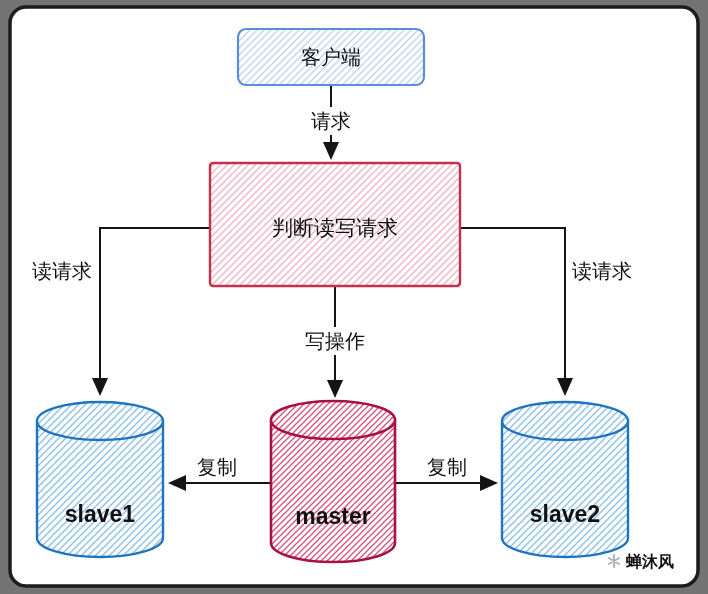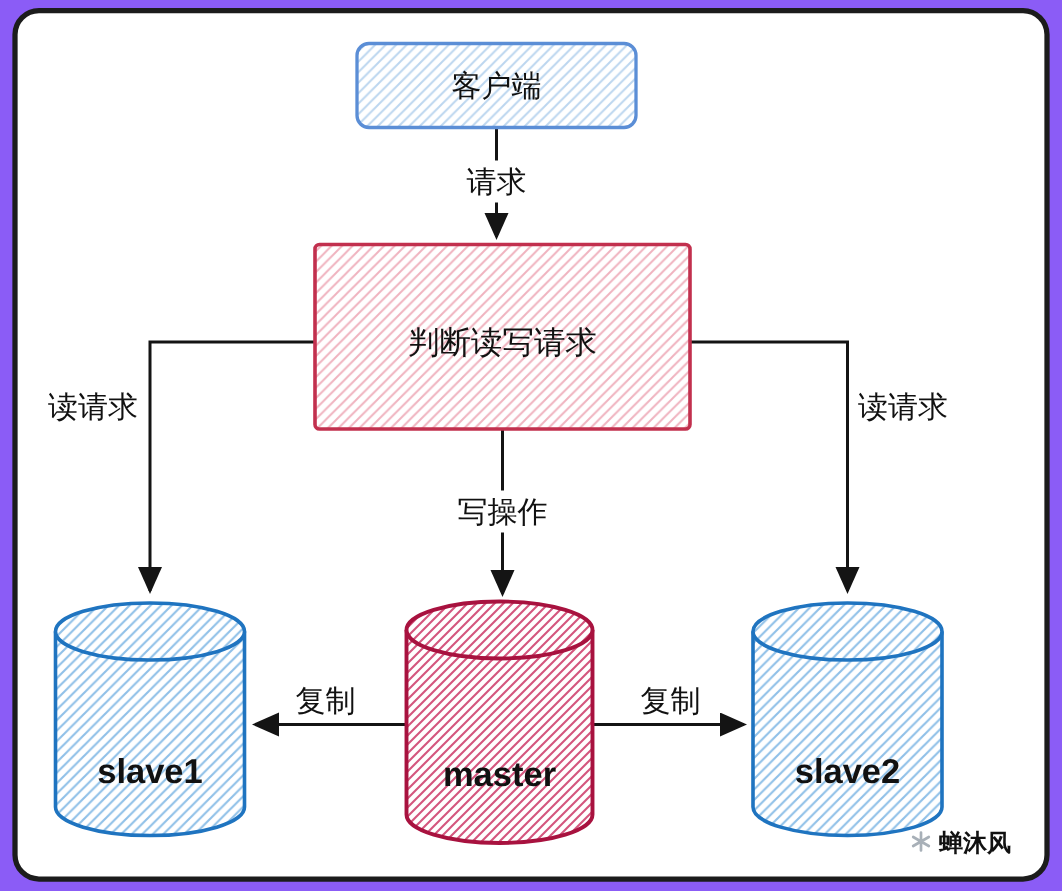--- a/index.html
+++ b/index.html
@@ -1,20 +1,20 @@
 <!DOCTYPE html>
 <html><head>
 <meta charset="utf-8">
 <style>
   html, body { margin: 0; padding: 0; background: #ffffff; }
   .stage {
     position: relative;
     width: 708px;
     height: 594px;
-    background: #8b5cf6;
+    background: #737373;
     font-family: "Liberation Sans", "DejaVu Sans", sans-serif;
     overflow: hidden;
     text-decoration: underline;
   }
   svg { display: block; }
   text {
     font-family: "Liberation Sans", "DejaVu Sans", sans-serif;
     fill: #111111;
   }
   .lbl   { font-size: 20px; }

